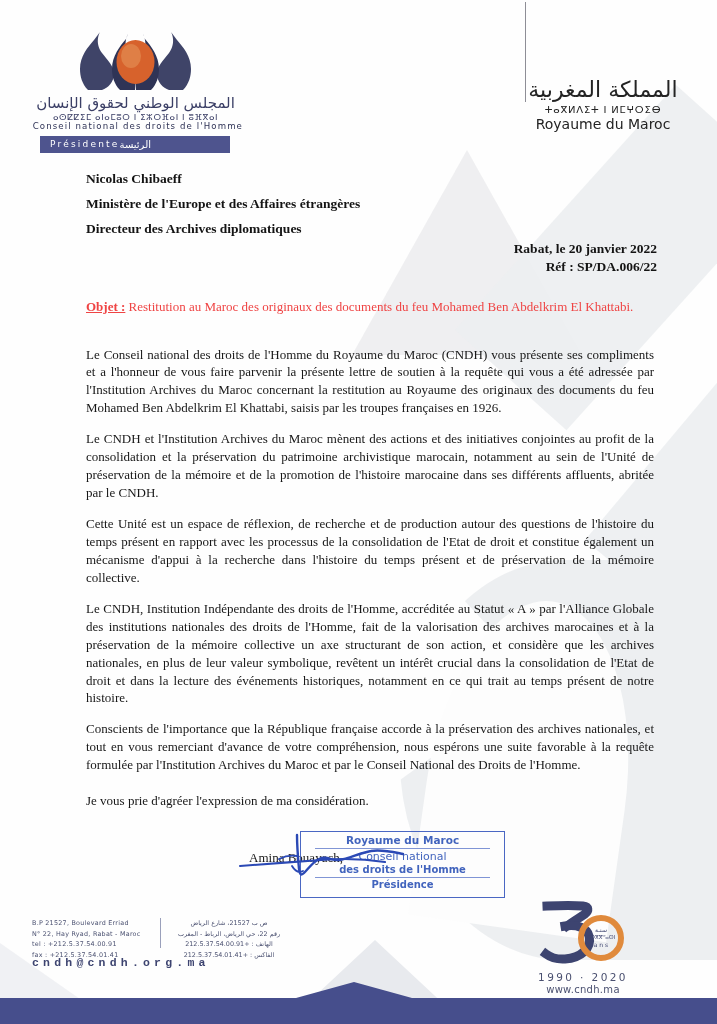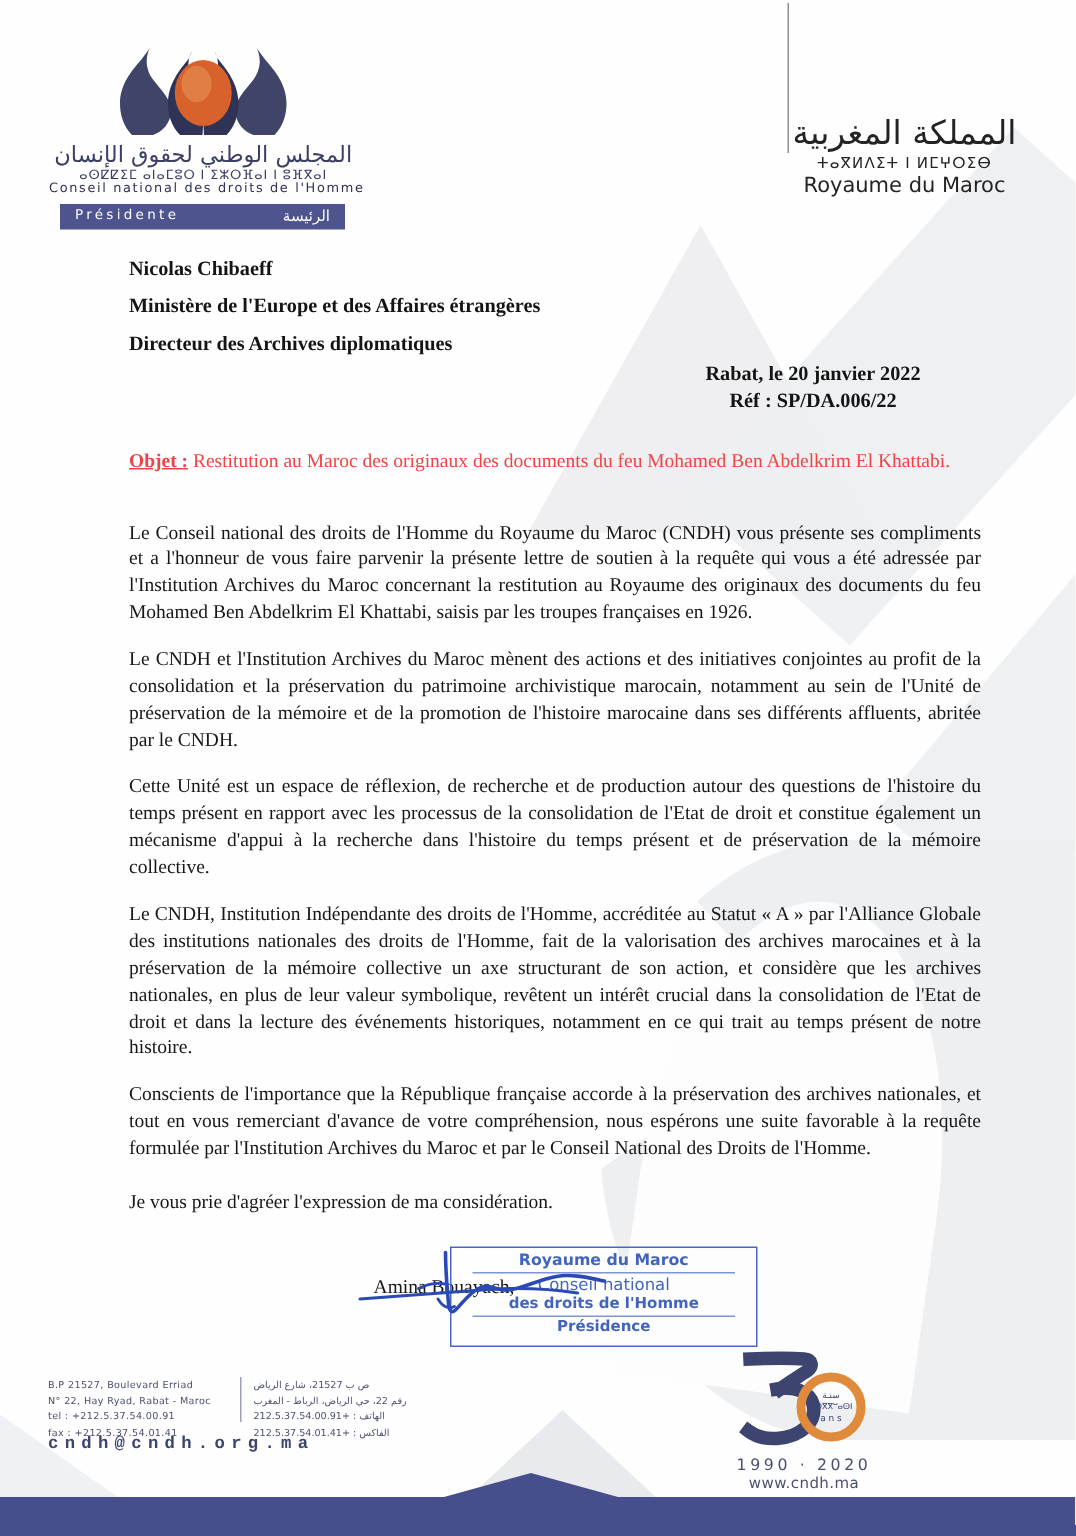--- a/index.html
+++ b/index.html
@@ -149,21 +149,21 @@
   }
   .pres-banner {
     margin-top: 4px;
     width: 190px;
     margin-left: 12px;
     height: 17px;
     background: #4e548e;
     color: #ffffff;
     display: flex;
     align-items: center;
-    justify-content: space-between;
+    justify-content: flex-start;
     padding: 0 10px;
     box-sizing: border-box;
   }
   .pres-fr {
     font-family: "DejaVu Sans", sans-serif;
     font-size: 9px;
     letter-spacing: 2.2px;
   }
   .pres-ar {
     font-family: "DejaVu Sans", sans-serif;
@@ -218,21 +218,21 @@
     font-weight: bold;
     font-size: 13.5px;
     line-height: 1.05;
     margin-bottom: 11px;
     color: #141414;
   }
   .datebox {
     position: absolute;
     right: 60px;
     top: 240px;
-    text-align: center;
+    text-align: right;
     width: 230px;
   }
   .datebox div {
     font-family: "Liberation Serif", serif;
     font-weight: bold;
     font-size: 13.5px;
     line-height: 1.35;
     color: #141414;
   }
   .content {
@@ -315,20 +315,21 @@
   }
 
   
   .footer {
     position: absolute;
     left: 0;
     top: 912px;
     width: 639px;
     height: 80px;
     z-index: 3;
+    padding-left: 47px;
   }
   .foot-left {
     position: absolute;
     left: 32px;
     top: 6px;
     width: 300px;
     display: flex;
     gap: 8px;
   }
   .foot-col-fr {
@@ -343,21 +344,21 @@
     width: 1px;
     background: #9aa0bb;
     height: 30px;
   }
   .foot-col-ar {
     font-family: "DejaVu Sans", sans-serif;
     font-size: 6.4px;
     color: #4a5070;
     line-height: 1.65;
     direction: rtl;
-    text-align: left;
+    text-align: center;
     width: 120px;
   }
   .foot-email {
     position: absolute;
     left: 32px;
     top: 44px;
     font-family: Liberation Mono, monospace;
     font-size: 11.5px;
     font-weight: bold;
     color: #3d4470;

